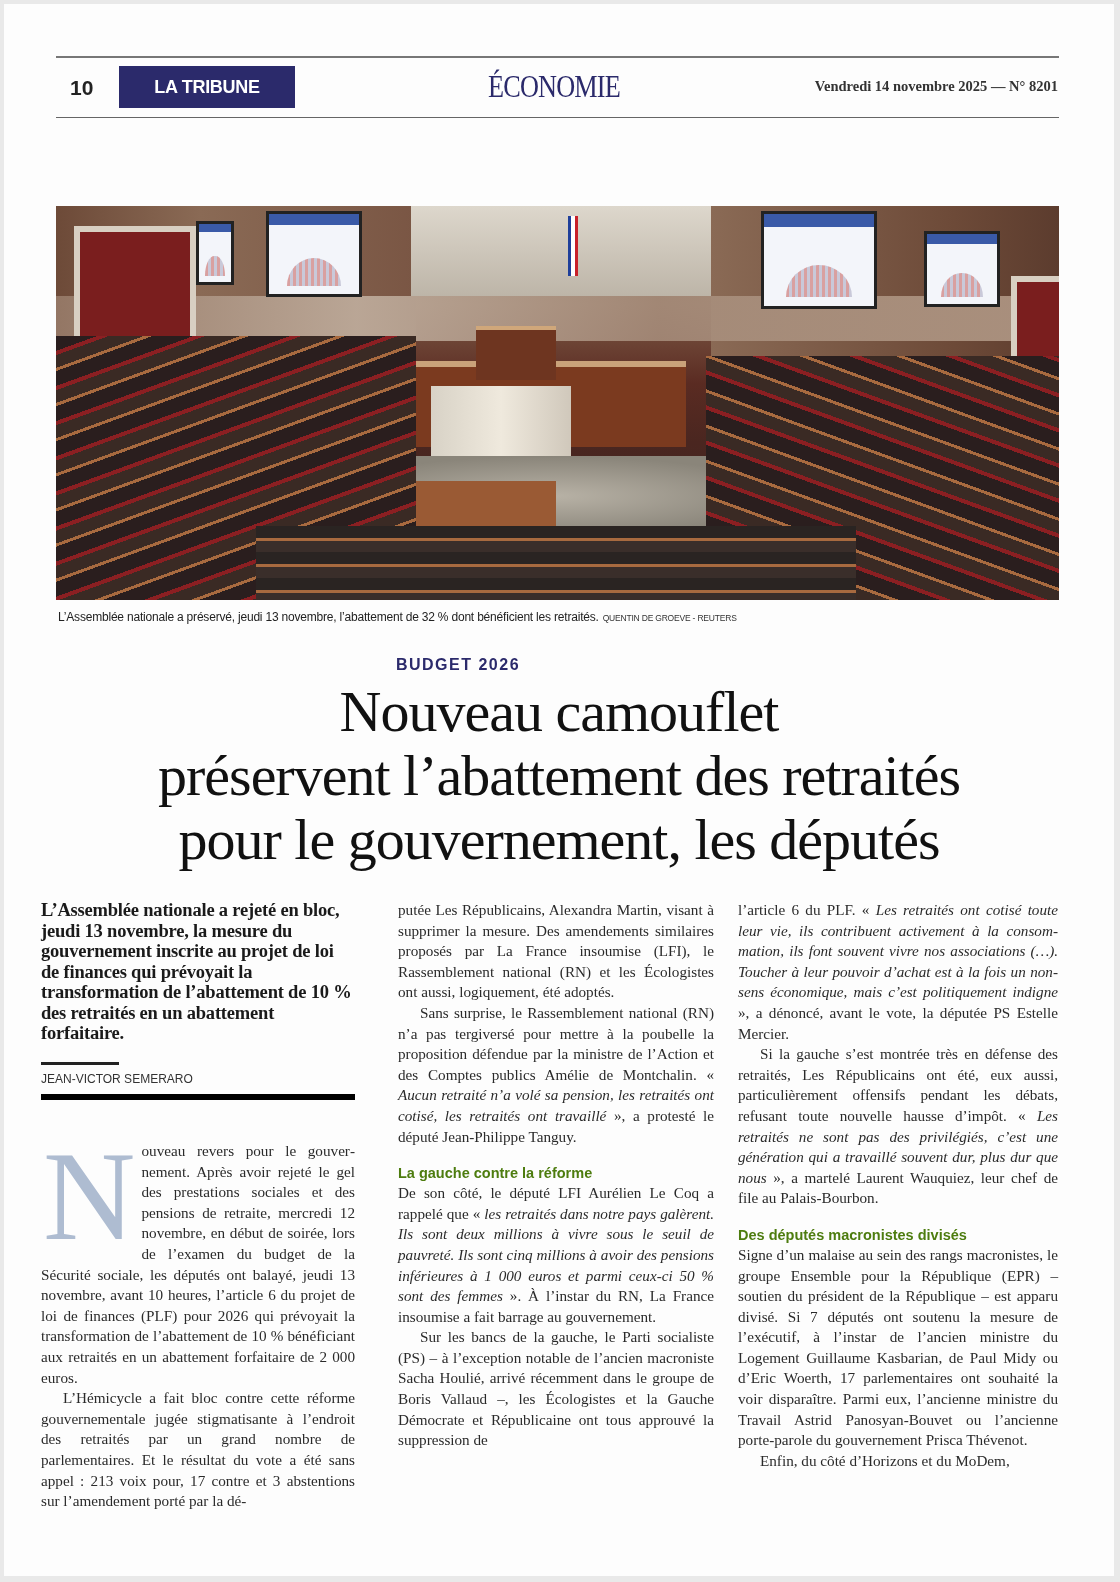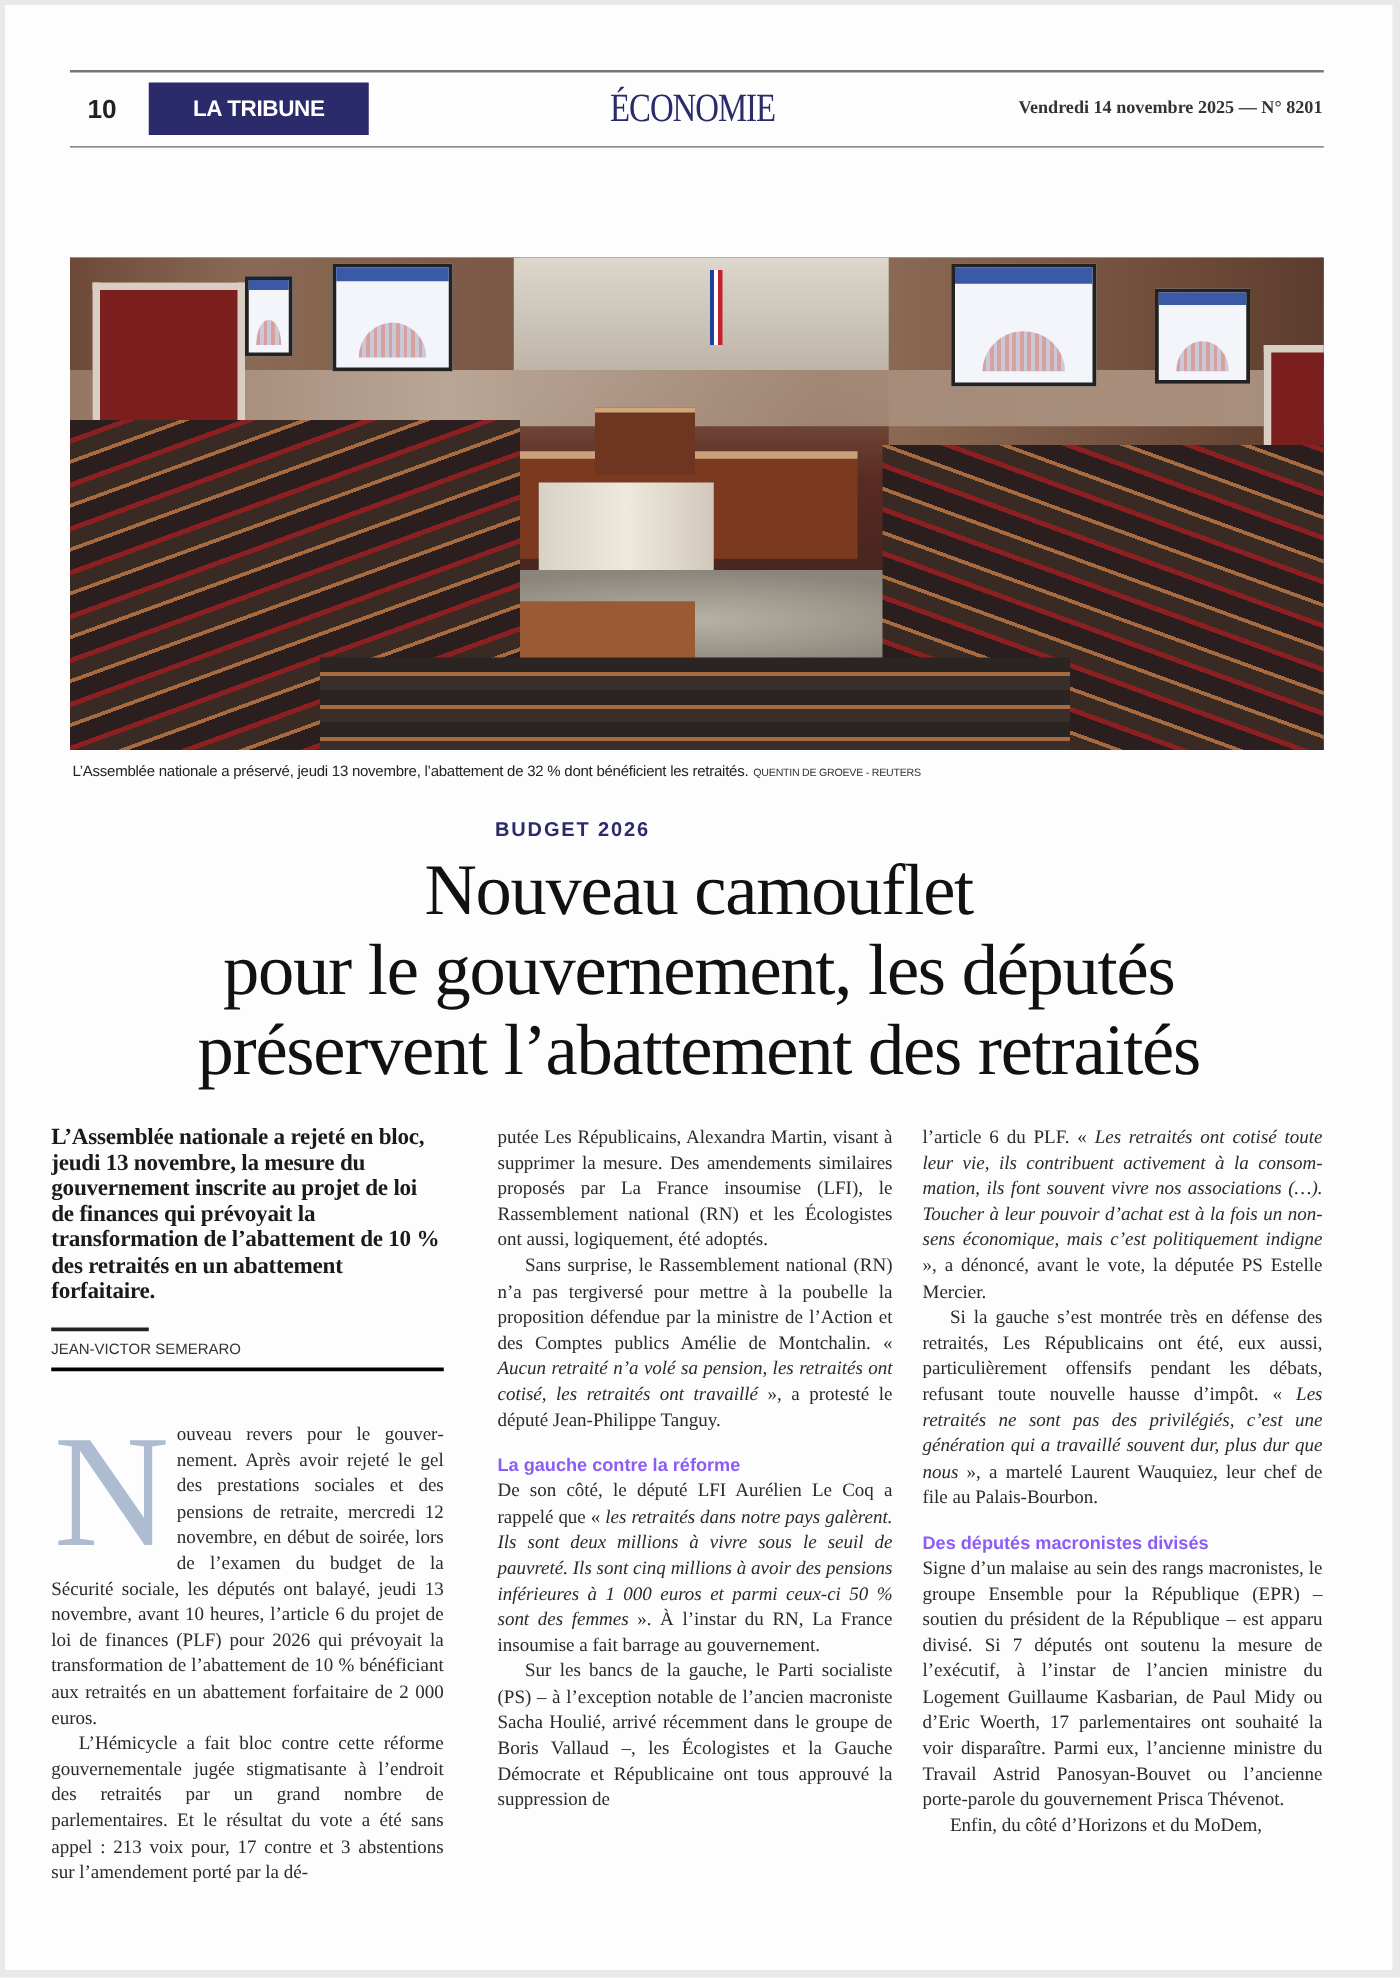--- a/index.html
+++ b/index.html
@@ -89,29 +89,29 @@
 
   .col { position: absolute; top: 896px; font-size: 15.2px; line-height: 20.6px; text-align: justify; hyphens: manual; color: #2a2a2a; }
   .col p { margin: 0; text-indent: 22px; }
   .col p.noindent { text-indent: 0; }
   .col1 { left: 37px; width: 314px; }
   .col2 { left: 394px; width: 316px; }
   .col3 { left: 734px; width: 320px; }
 
   .chapo { font-weight: bold; font-size: 18.5px; line-height: 20.5px; color: #1a1a1a; text-align: left; letter-spacing: -0.2px; }
   .byline-rule { width: 78px; height: 3px; background: #222; margin-top: 18px; }
-  .byline { font-family: "Liberation Sans", sans-serif; font-size: 12px; margin-top: 4px; color: #333; padding-bottom: 5px; border-bottom: 3px solid #000000; }
+  .byline { font-family: "Liberation Sans", sans-serif; font-size: 12px; margin-top: 4px; color: #333; padding-bottom: 5px; border-bottom: 6px solid #000000; }
 
   .lead-wrap { margin-top: 41px; position: relative; }
   .dropcap {
     float: left; font-family: "Liberation Serif", serif; font-size: 128px; line-height: 102px;
     color: #aebcd1; margin: 4px 6px 0 2px; height: 102px;
   }
   .subhead {
-    font-family: "Liberation Sans", sans-serif; font-weight: bold; font-size: 14.5px; color: #8b5cf6;
+    font-family: "Liberation Sans", sans-serif; font-weight: bold; font-size: 14.5px; color: #4d7c0f;
     margin-top: 16px; text-indent: 0; line-height: 20px;
   }
   em { font-style: italic; }
 </style>
 </head>
 <body>
 
 <div class="page">
 
   <div class="rule-top"></div>
@@ -142,22 +142,22 @@
     <div class="benches-r"></div>
     <div class="benches-b"></div>
   </div>
   <div class="caption">
     <span>L’Assemblée nationale a préservé, jeudi 13 novembre, l’abattement de 32 % dont bénéficient les retraités.</span><span class="credit">QUENTIN DE GROEVE - REUTERS</span>
   </div>
 
   <div class="kicker">BUDGET 2026</div>
   <h1 class="headline" style="margin:0;font-weight:normal;">
     <span>Nouveau camouflet</span>
+    <span>préservent l’abattement des retraités</span>
     <span>pour le gouvernement, les députés</span>
-    <span>préservent l’abattement des retraités</span>
   </h1>
 
   <div class="col col1">
     <div class="chapo">L’Assemblée nationale a rejeté en bloc, jeudi 13 novembre, la mesure du gouvernement inscrite au projet de loi de finances qui prévoyait la transformation de l’abattement de 10 % des retraités en un abattement forfaitaire.</div>
     <div class="byline-rule"></div>
     <div class="byline">JEAN-VICTOR SEMERARO</div>
     <div class="lead-wrap">
       <span class="dropcap">N</span>
       <p class="noindent">ouveau revers pour le gouver­nement. Après avoir rejeté le gel des prestations sociales et des pensions de retraite, mer­credi 12 novembre, en début de soirée, lors de l’examen du budget de la Sécurité sociale, les députés ont balayé, jeudi 13 novembre, avant 10 heures, l’article 6 du projet de loi de finances (PLF) pour 2026 qui prévoyait la transformation de l’abattement de 10 % bénéficiant aux retrai­tés en un abattement forfaitaire de 2 000 eu­ros.</p>
       <p>L’Hémicycle a fait bloc contre cette ré­forme gouvernementale jugée stigmatisante à l’endroit des retraités par un grand nombre de parlementaires. Et le résultat du vote a été sans appel : 213 voix pour, 17 contre et 3 abs­tentions sur l’amendement porté par la dé-</p>

